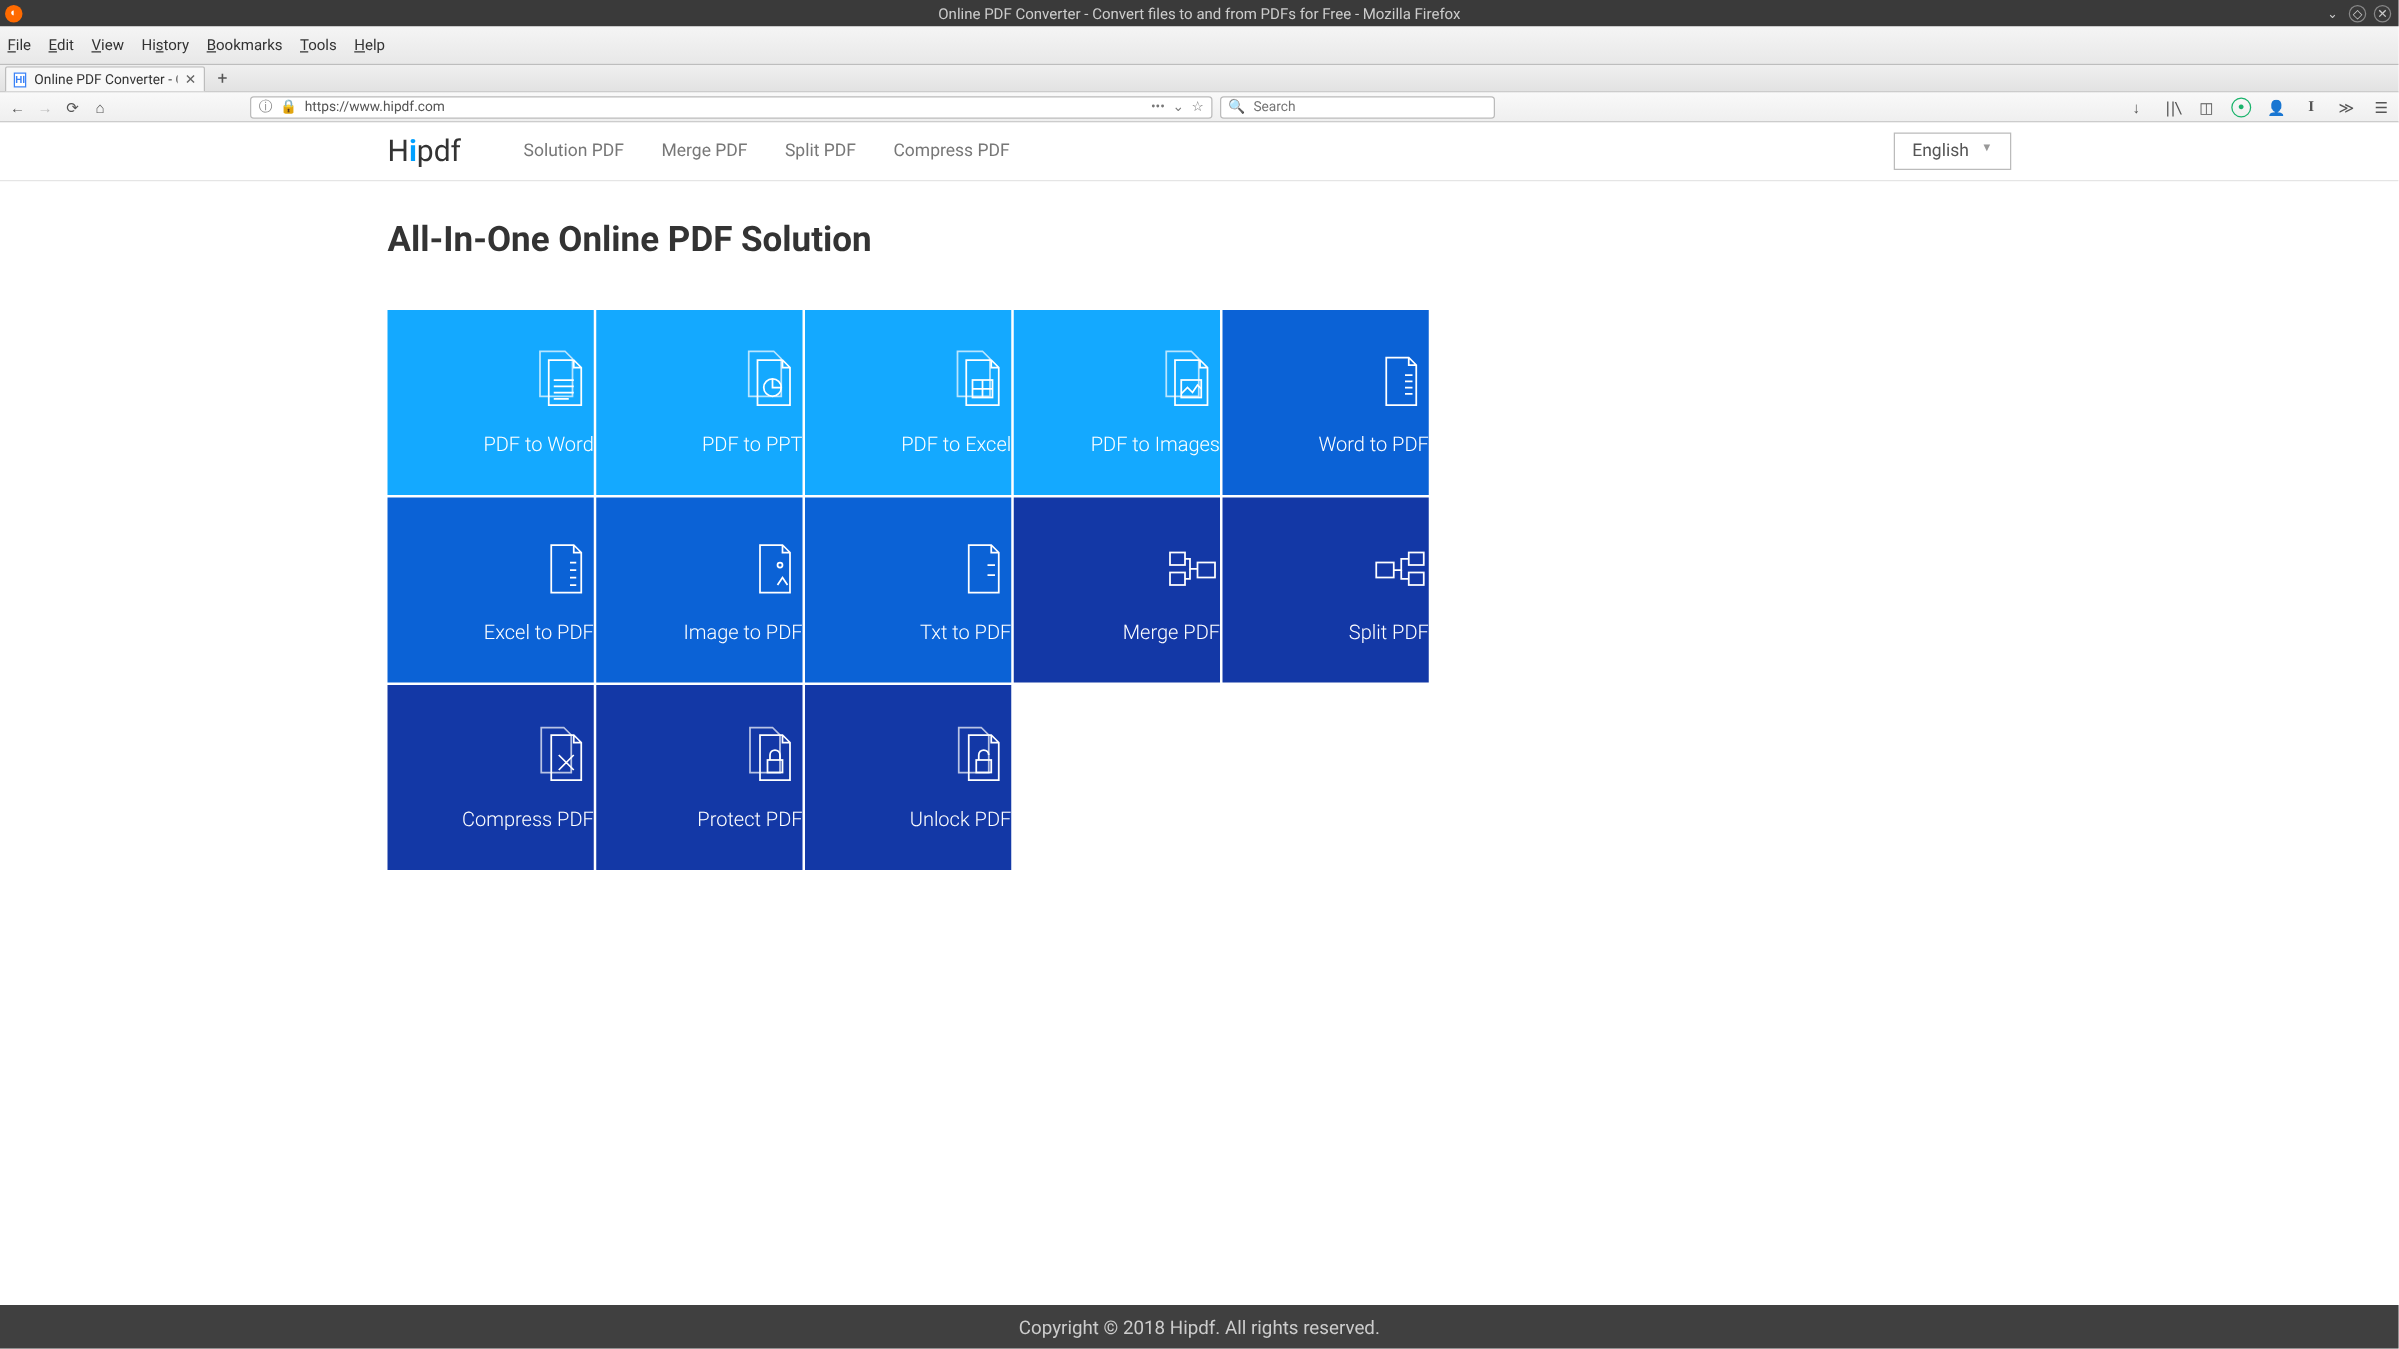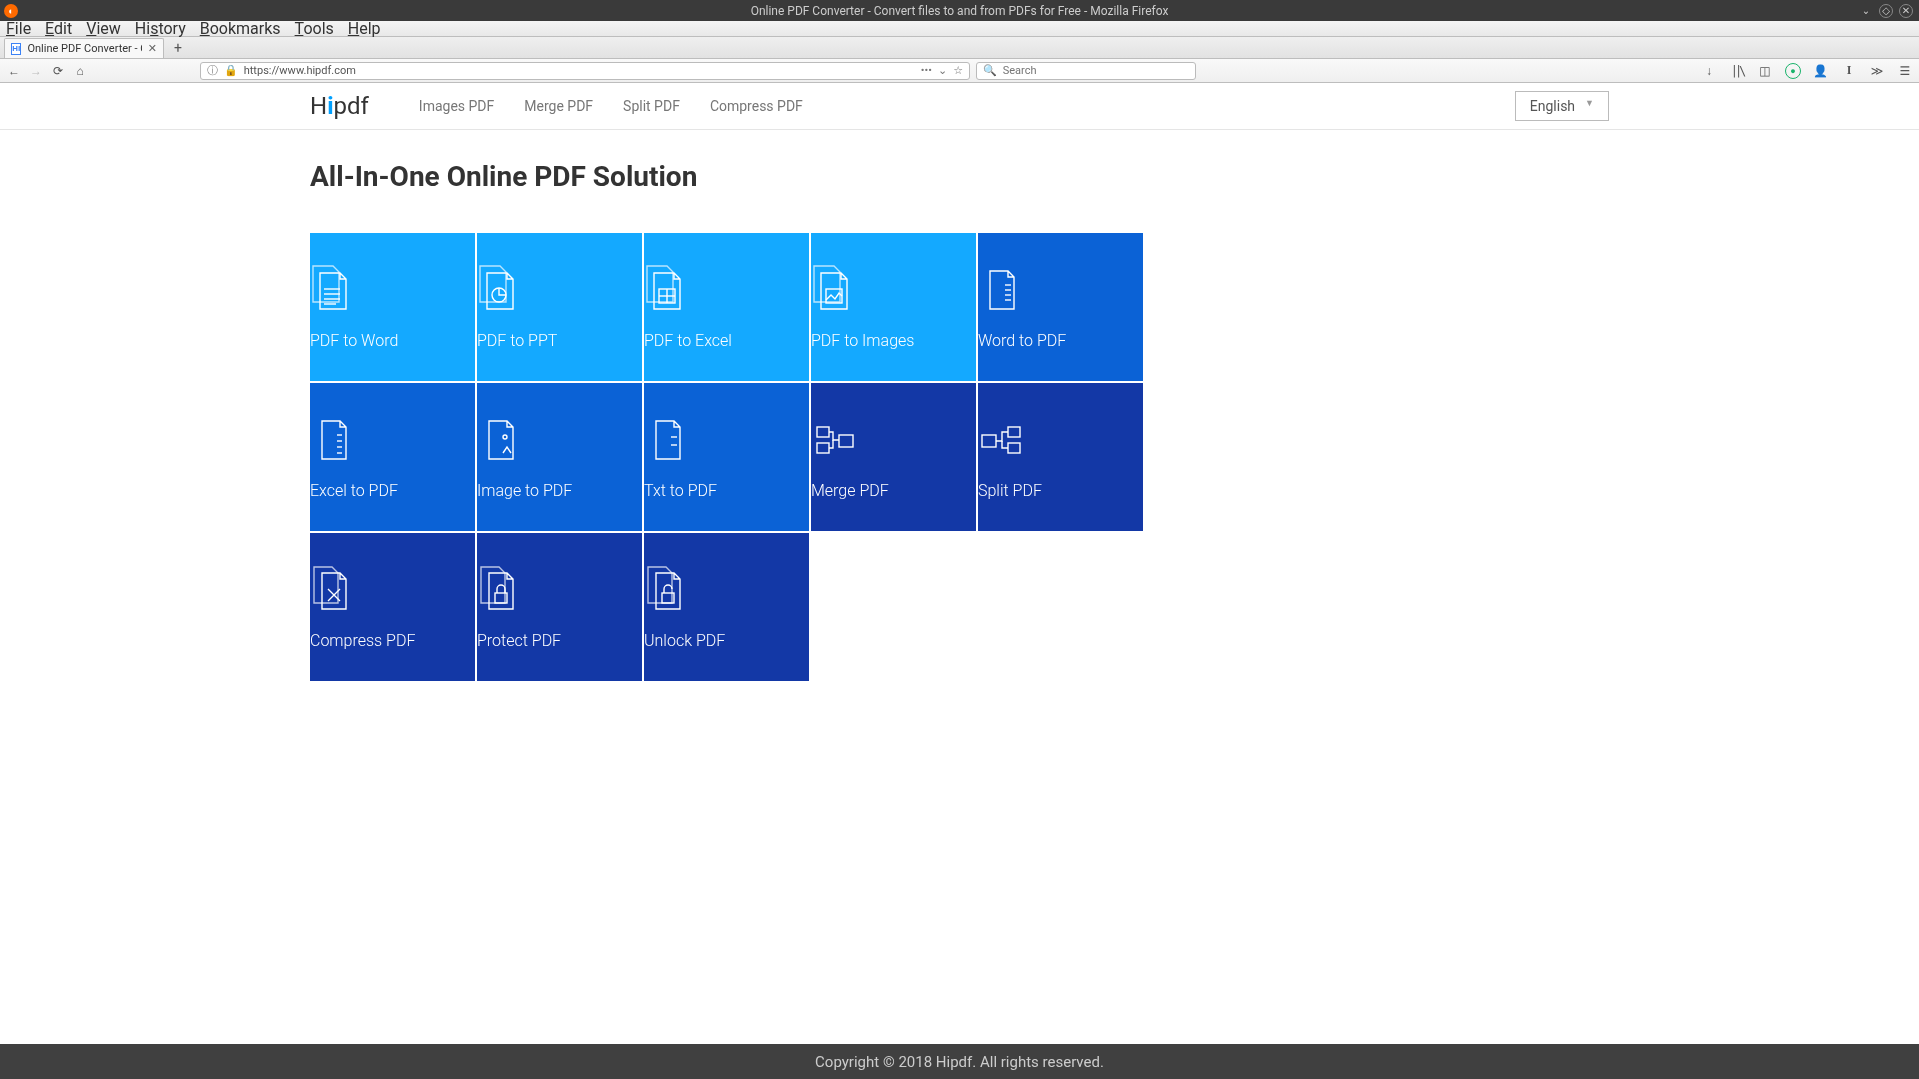--- a/index.html
+++ b/index.html
@@ -3,21 +3,21 @@
 <meta charset="utf-8">
 <style>
 * { margin: 0; padding: 0; box-sizing: border-box; font-family: -apple-system, BlinkMacSystemFont, "Segoe UI", Roboto, Helvetica, Arial, sans-serif; }
 body { width: 1919px; height: 1079px; background: #fff; overflow: hidden; display:flex; flex-direction:column; }
 .titlebar { height: 21px; background: #3a3a3a; color: #ccc; font-size: 12px; display: flex; align-items: center; justify-content: center; position: relative; }
 .titlebar .left { position: absolute; left: 4px; display: flex; align-items: center; }
 .titlebar .left .ff { width: 14px; height: 14px; background: #ff6a00; border-radius: 50%; display: flex; align-items: center; justify-content: center; color: #fff; font-size: 9px; }
 .titlebar .right { position: absolute; right: 6px; display: flex; gap: 6px; color: #ccc; font-size: 10px; align-items:center;}
 .titlebar .right span { width: 14px; height:14px; display:flex; align-items:center; justify-content:center;}
 .titlebar .right .circle { border:1px solid #888; border-radius:50%; }
-.menubar { height: 16px; background: linear-gradient(#f5f5f5,#e8e8e8); border-bottom: 1px solid #bdbdbd; display: flex; align-items: center; padding: 0 6px; font-size: 16px; color: #333; gap: 14px; }
+.menubar { height: 31px; background: linear-gradient(#f5f5f5,#e8e8e8); border-bottom: 1px solid #bdbdbd; display: flex; align-items: center; padding: 0 6px; font-size: 12px; color: #333; gap: 14px; }
 .menubar span u { text-decoration: underline; }
 .tabbar { height: 22px; background: linear-gradient(#efefef,#e2e2e2); border-bottom: 1px solid #bdbdbd; display: flex; align-items: flex-end; padding-left: 4px; }
 .tab { height: 20px; background: #f8f8f8; border: 1px solid #bdbdbd; border-bottom: none; border-radius: 2px 2px 0 0; display: flex; align-items: center; padding: 0 6px; font-size: 11px; color: #333; gap: 6px; max-width: 160px; }
 .tab .favicon { width: 12px; height: 12px; background: #fff; border: 1px solid #3b82f6; color: #3b82f6; font-size: 8px; font-weight: bold; display: flex; align-items: center; justify-content: center; }
 .tab .close { font-size: 11px; color: #666; }
 .newtab { margin-left: 4px; width: 20px; height: 20px; display: flex; align-items: center; justify-content: center; font-size: 14px; color: #555; }
 .navbar { height: 24px; background: linear-gradient(#f9f9f9,#efefef); border-bottom: 1px solid #bdbdbd; display: flex; align-items: center; padding: 0 6px; gap: 6px; font-size: 12px; color: #555; }
 .navbar .icon { width: 16px; height: 16px; display: flex; align-items: center; justify-content: center; cursor:pointer;}
 .navbar .forwardd { color: #bbb; }
 .urlbar { flex: 0 0 770px; height: 18px; border: 1px solid #bbb; border-radius: 3px; background: #fff; display: flex; align-items: center; padding: 0 6px; font-size: 11px; color: #555; gap: 6px; position: relative; }
@@ -34,21 +34,21 @@
 .sitebar { height: 47px; border-bottom: 1px solid #e5e5e5; display: flex; align-items: center; padding: 0 310px 0 310px; gap: 30px; }
 .logo { font-size: 24px; font-weight: 400; color: #333; display:flex; align-items:center; gap:0; margin-right: 20px;}
 .logo .dot { color:#00a0ff; font-weight:bold;}
 .sitenav { display: flex; gap: 30px; font-size: 14px; color: #777; }
 .sitenav span { cursor: pointer; }
 .langbtn { margin-left: auto; border: 1px solid #bbb; padding: 6px 14px; font-size: 14px; color: #555; display: flex; align-items: flex-start; gap: 10px; cursor:pointer;}
 .langbtn .tri { font-size:9px; color:#999;}
 .content { padding: 30px 310px 0 310px; }
 .heading { font-size: 28px; font-weight: 700; color: #333; margin-bottom: 40px; }
 .grid { display: grid; grid-template-columns: repeat(5, 165px); grid-auto-rows: 148px; gap: 2px; }
-.tile { display: flex; flex-direction: column; align-items: flex-start; justify-content: center; color: #fff; cursor: pointer; }
+.tile { display: flex; flex-direction: column; align-items: flex-end; justify-content: center; color: #fff; cursor: pointer; }
 .tile .ticon { height: 50px; display: flex; align-items: center; justify-content: center; margin-bottom: 16px;}
 .tile .ticon svg { width: 46px; height: 50px; stroke: #fff; fill: none; stroke-width: 1.4; }
 .tile .tlabel { font-size: 16px; font-weight: 300; }
 .row1 { background: #14a9ff; }
 .row2 { background: #0b62d6; }
 .row3 { background: #1338a6; }
 .footer { height: 35px; background: #404040; color: #ccc; font-size: 15px; display: flex; align-items: center; justify-content: center; }
 </style>
 </head>
 <body>
@@ -114,21 +114,21 @@
     <div class="icon" style="font-family:serif;font-weight:bold;">I</div>
     <div class="icon">≫</div>
     <div class="icon">☰</div>
   </div>
 </div>
 
 <div class="page">
   <div class="sitebar">
     <div class="logo">H<span class="dot">i</span>pdf</div>
     <div class="sitenav">
-      <span>Images PDF</span>
+      <span>Solution PDF</span>
       <span>Merge PDF</span>
       <span>Split PDF</span>
       <span>Compress PDF</span>
     </div>
     <div class="langbtn">
       <span>English</span>
       <span class="tri">▼</span>
     </div>
   </div>
 

